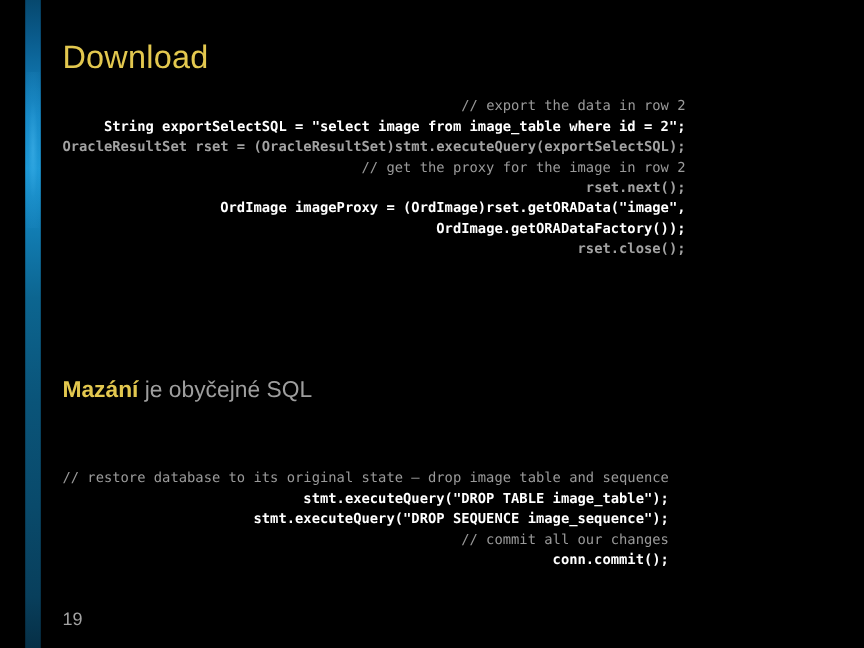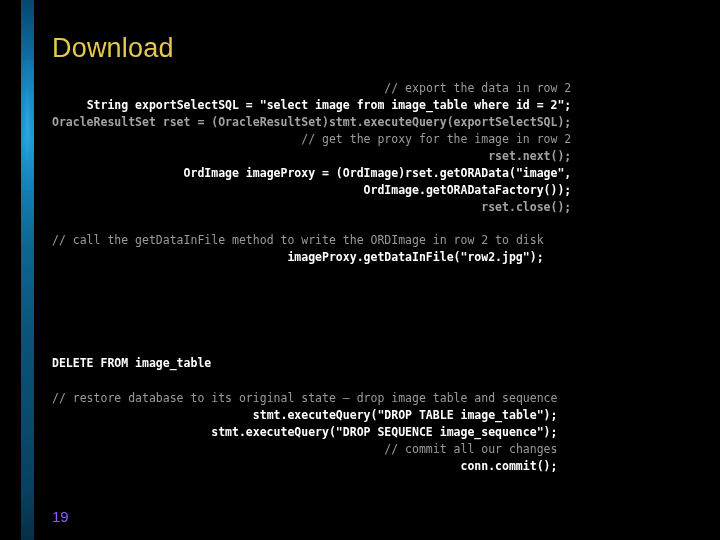--- a/index.html
+++ b/index.html
@@ -126,40 +126,41 @@
     white-space: pre;
   }
 
   
   #page-number {
     position: absolute;
     left: 0;
     top: 508px;
     font-size: 15px;
     line-height: 18px;
-    color: #8b5cf6;
+    color: #a3a3a3;
   }
 </style>
 </head>
 <body>
 
 <div id="slide">
 
   <div id="accent-bar"></div>
   <div id="accent-bar-glow"></div>
 
   <div id="content">
 
     <div id="page-title">Download</div>
 
     <div id="code-block-1" class="code-block"><div class="code-line comment">// export the data in row 2</div><div class="code-line strong">String exportSelectSQL = "select image from image_table where id = 2";</div><div class="code-line dim">OracleResultSet rset = (OracleResultSet)stmt.executeQuery(exportSelectSQL);</div><div class="code-line comment">// get the proxy for the image in row 2</div><div class="code-line dim">rset.next();</div><div class="code-line strong">OrdImage imageProxy = (OrdImage)rset.getORAData("image",</div><div class="code-line strong">    OrdImage.getORADataFactory());</div><div class="code-line dim">rset.close();</div></div>
 
-    <div id="code-block-2" class="code-block"><div class="code-line comment">// call the getDataInFile method to write the ORDImage in row 2 to disk</div><div class="code-line strong">imageProxy.getDataInFile("row2.jpg");</div></div>
 
+    <div id="section-heading">
+      <span class="hl">Mazání</span><span class="rest"> je obyčejné SQL</span>
+    </div>
 
-    <div id="sql-statement">DELETE FROM image_table</div>
 
     <div id="code-block-4" class="code-block"><div class="code-line comment">// restore database to its original state – drop image table and sequence</div><div class="code-line strong">stmt.executeQuery("DROP TABLE image_table");</div><div class="code-line strong">stmt.executeQuery("DROP SEQUENCE image_sequence");</div><div class="code-line comment">// commit all our changes</div><div class="code-line strong">conn.commit();</div></div>
 
     <div id="page-number">19</div>
 
   </div>
 </div>
 
 </body></html>

